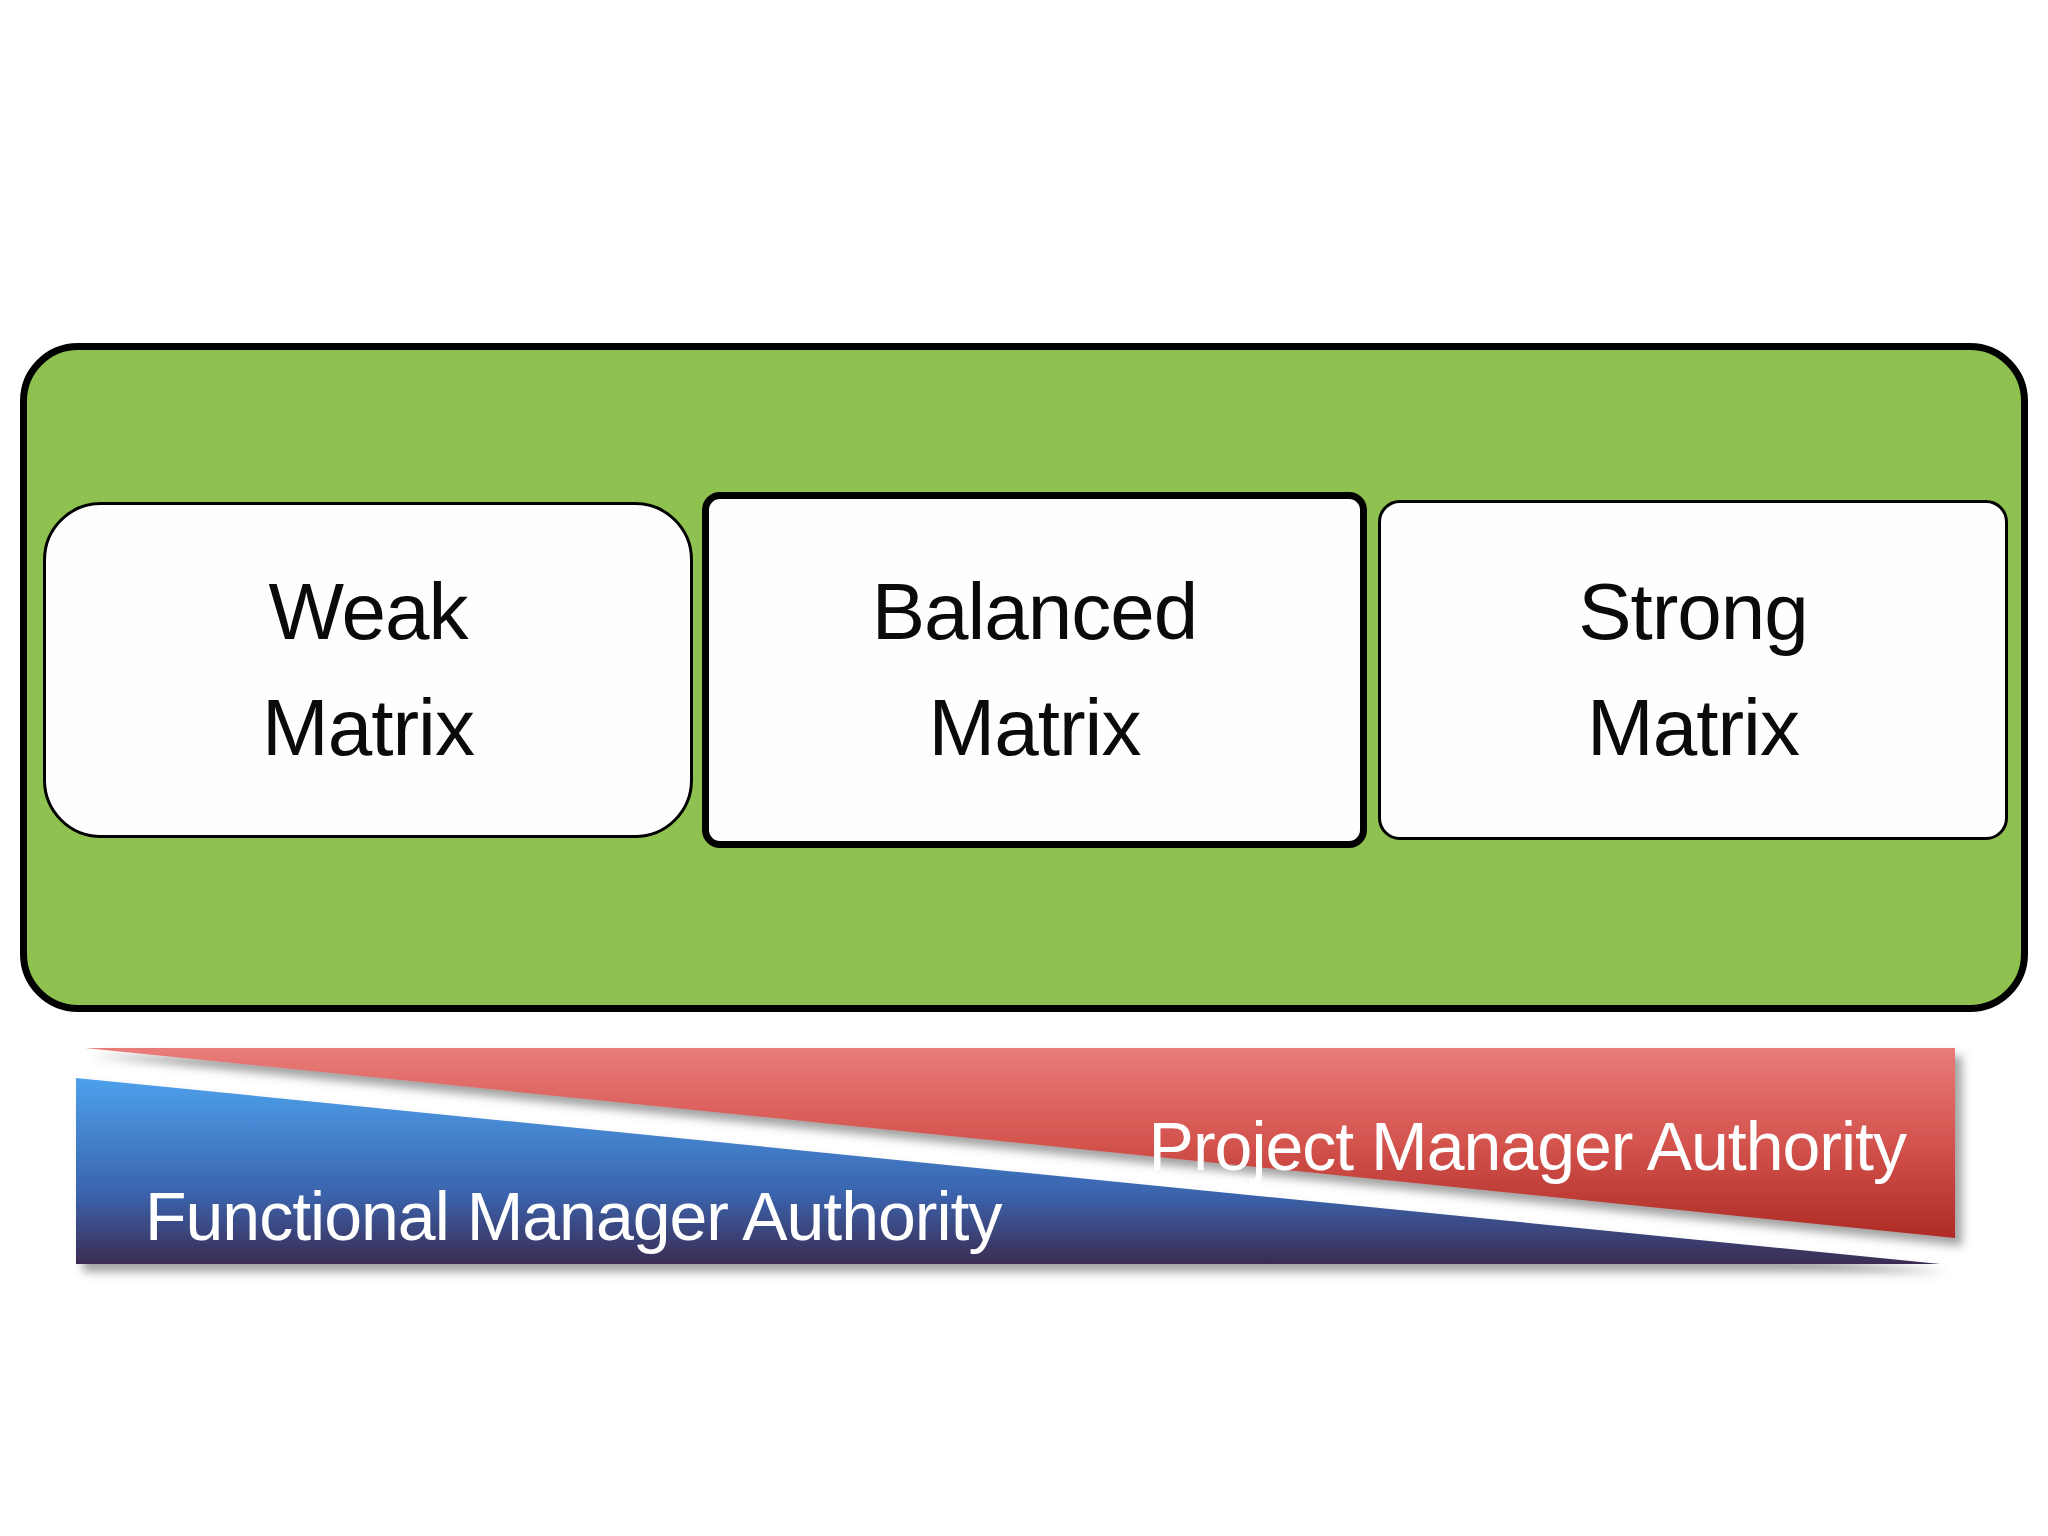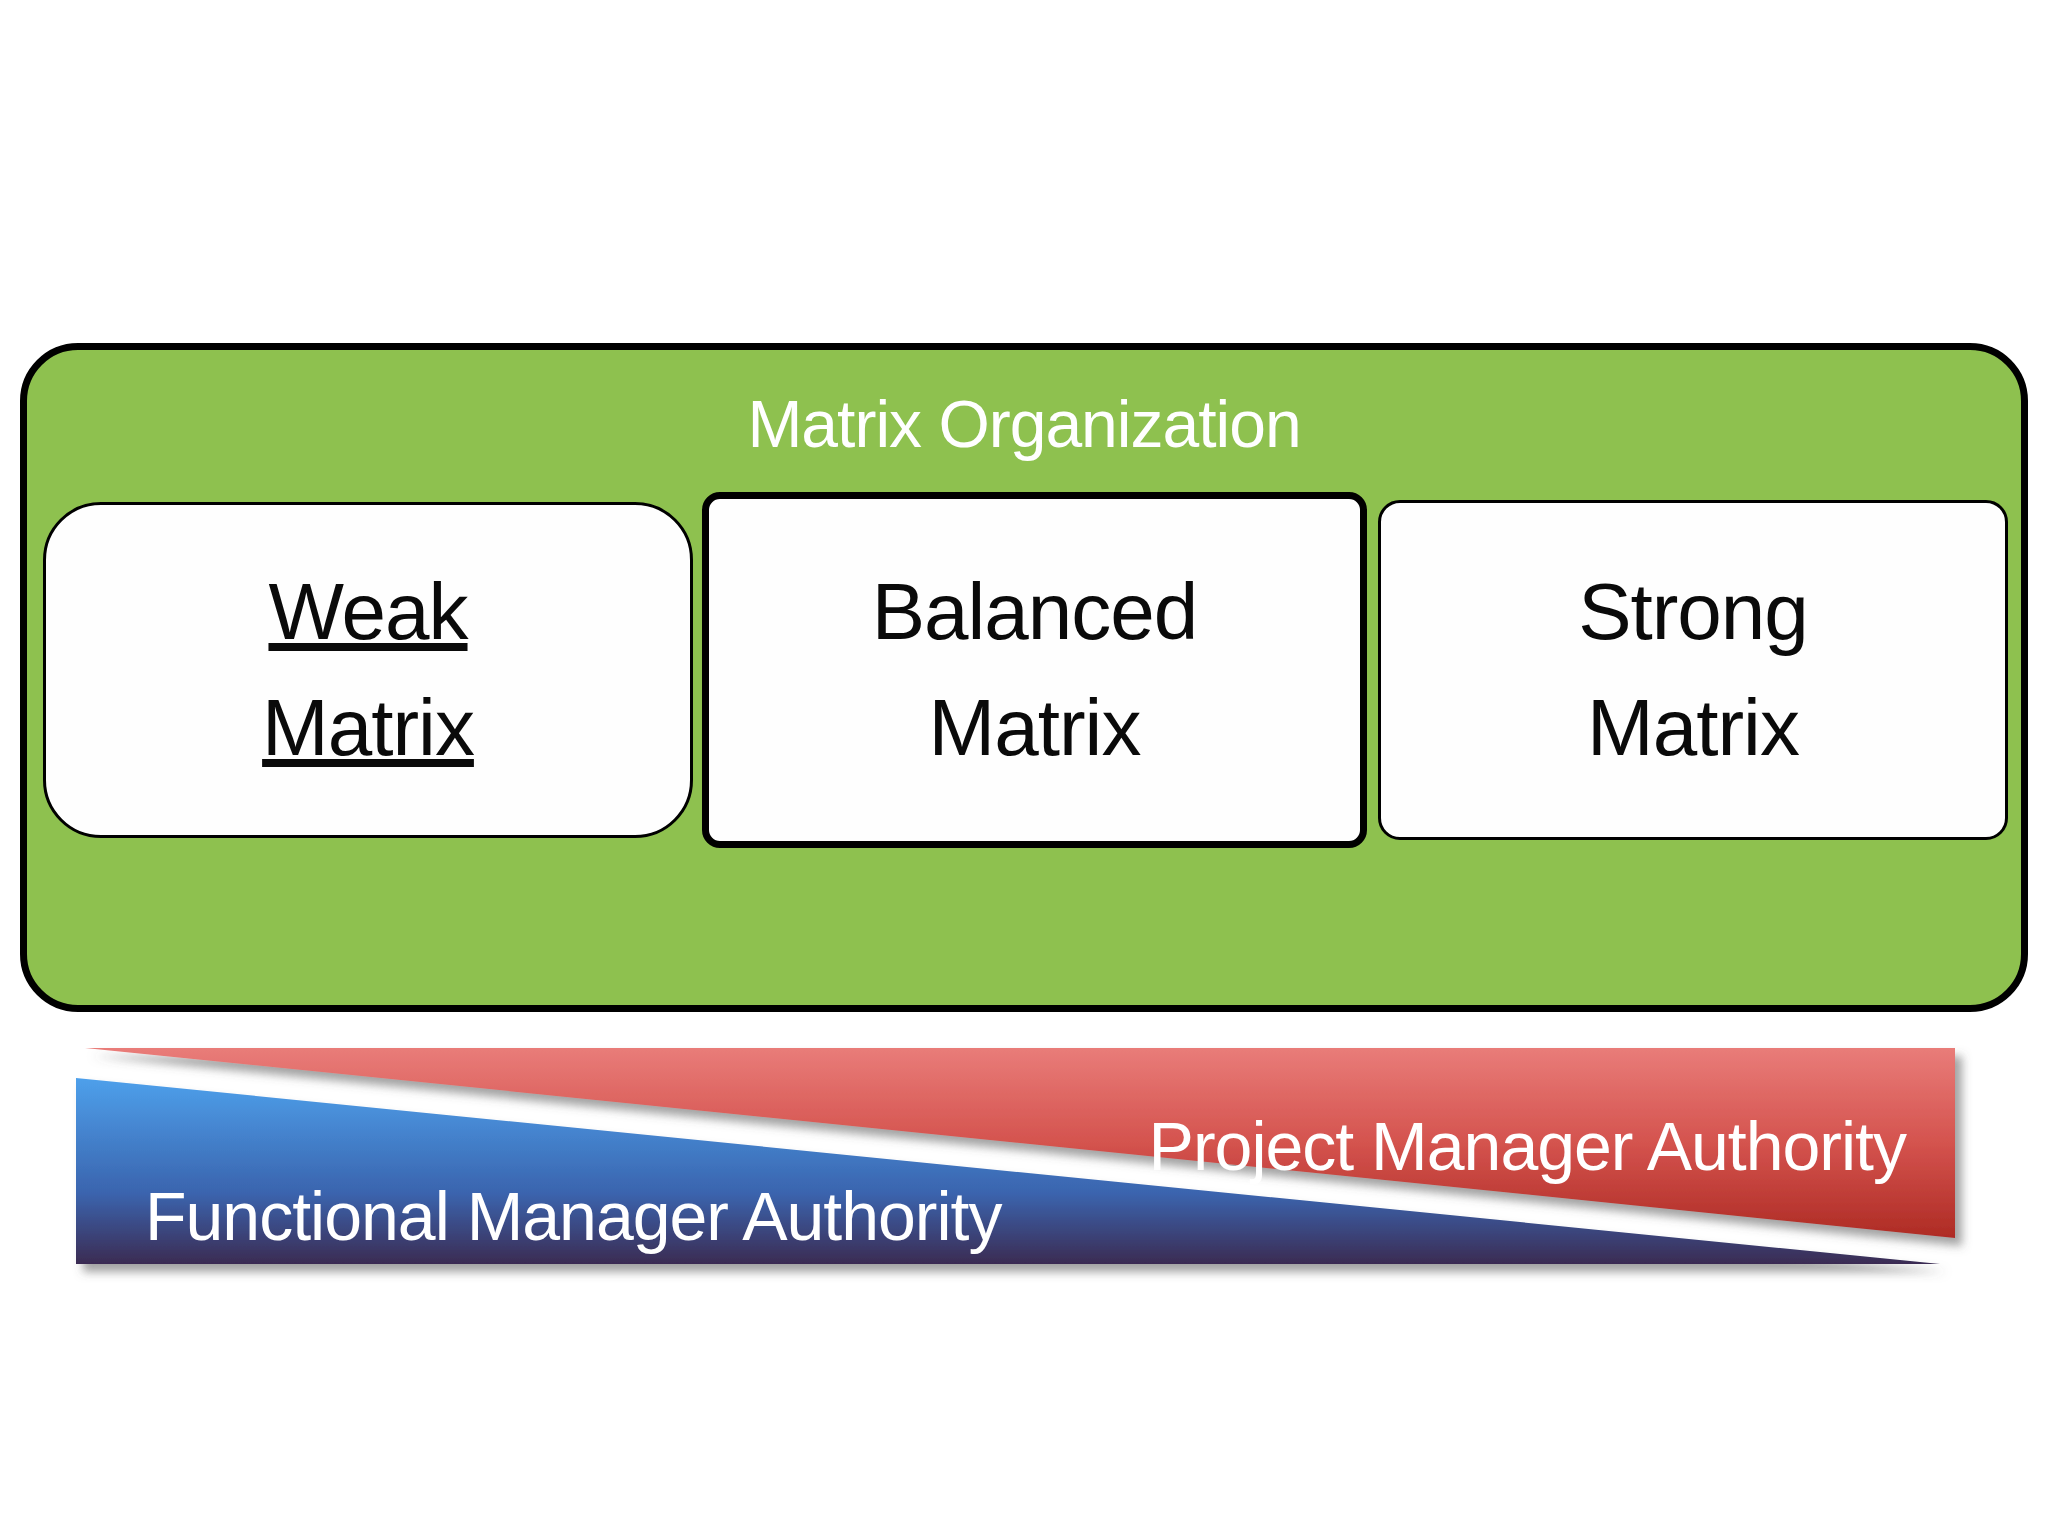--- a/index.html
+++ b/index.html
@@ -48,21 +48,21 @@
     display: flex;
     flex-direction: column;
     align-items: center;
     justify-content: center;
     gap: 36px;
     color: #0a0a0a;
     font-size: 80px;
     line-height: 1;
     letter-spacing: -1px;
   }
-  .matrix-box.weak   { left: 43px;   top: 502px; width: 650px; height: 336px; text-decoration: underline; }
+  .matrix-box.weak   { left: 43px;   top: 502px; width: 650px; height: 336px; }
   .matrix-box.balanced {
     left: 702px; top: 492px; width: 665px; height: 356px;
     border-width: 7px; border-radius: 18px;
   }
   .matrix-box.strong { left: 1378px; top: 500px; width: 630px; height: 340px; border-radius: 22px; }
   
   .tri-svg {
     position: absolute;
     left: 0;
     top: 0;
@@ -79,21 +79,20 @@
   }
   .axis-label.project    { top: 1112px; right: 142px; }
   .axis-label.functional { top: 1182px; left: 145px; }
 </style>
 </head>
 <body>
 
 <div class="stage">
 
   <div class="org-box"></div>
-  <div class="org-title" style="color: rgb(255, 255, 255);">Matrix Organization</div>
 
   <div class="matrix-box weak">
     <span>Weak</span>
     <span>Matrix</span>
   </div>
   <div class="matrix-box balanced">
     <span>Balanced</span>
     <span>Matrix</span>
   </div>
   <div class="matrix-box strong">

